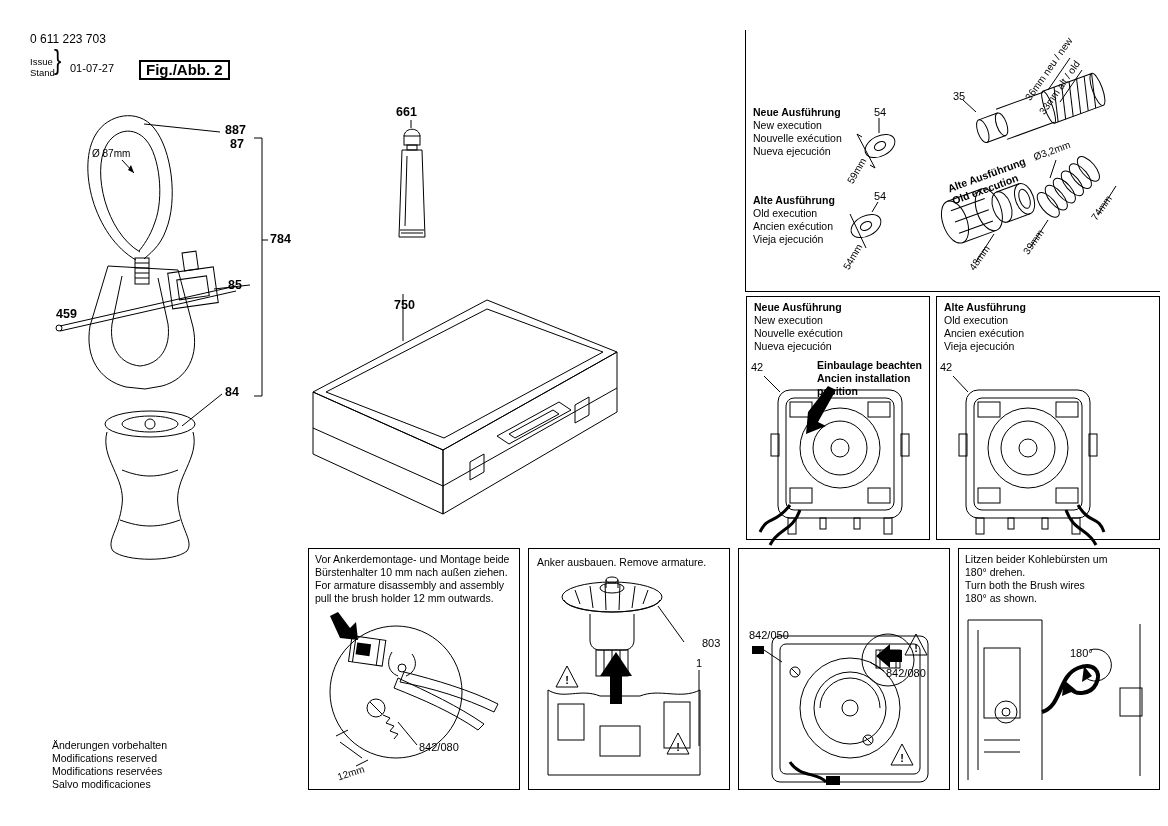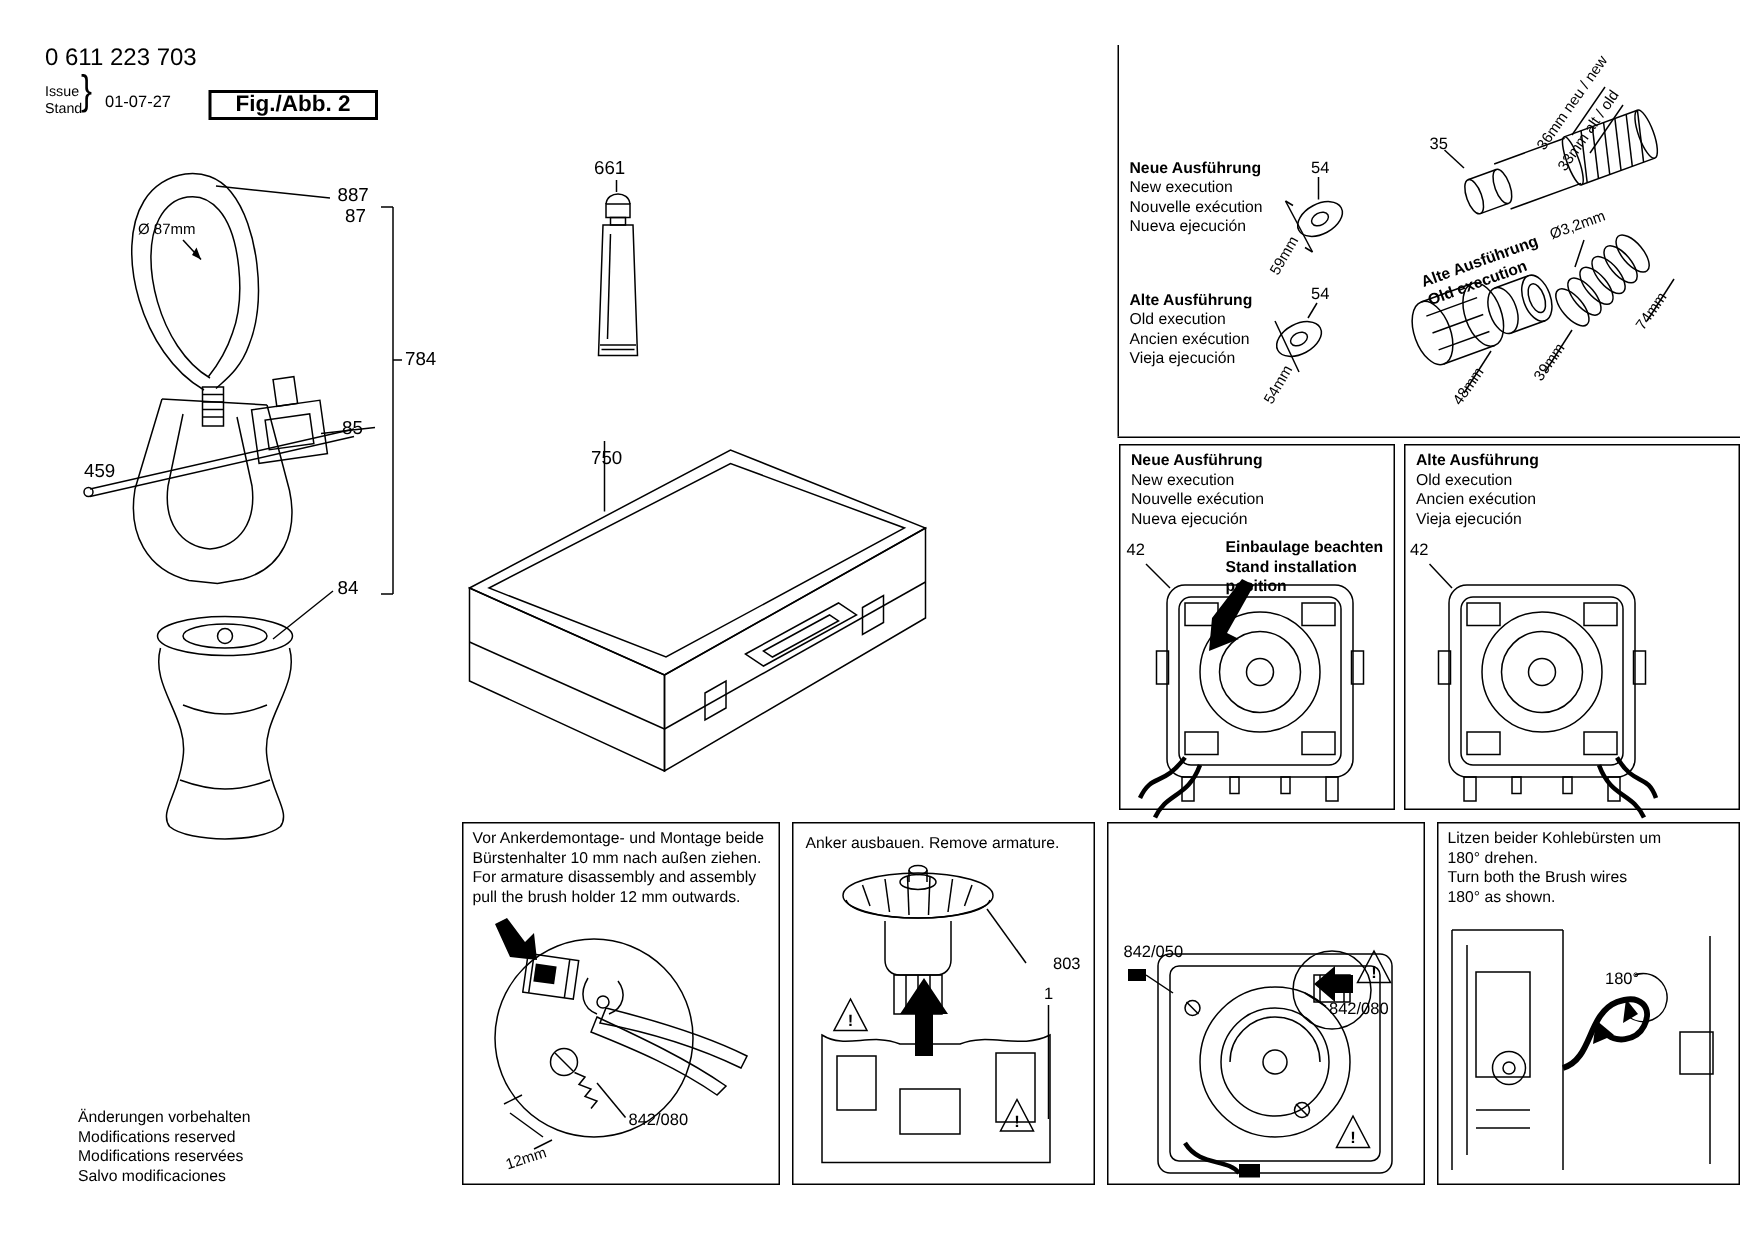--- a/index.html
+++ b/index.html
@@ -2,25 +2,25 @@
 <html><head>
 <meta charset="utf-8">
 <style>
   html,body{margin:0;padding:0;background:#e8e8e8;}
   #page{position:relative;width:1168px;height:826px;background:#fff;overflow:hidden;
         font-family:"Liberation Sans","DejaVu Sans",sans-serif;color:#000;}
   .lbl{position:absolute;white-space:pre-line;font-size:11px;line-height:12px;}
   .tb{font-size:10.5px;line-height:13px;}
   .b{font-weight:700;}
   .pl{font-size:11px;}
-  .plb{font-size:12.5px;font-weight:400;}
+  .plb{font-size:12.5px;font-weight:700;}
   .dim{font-size:10px;}
   .rot{transform-origin:0 0;}
   .brace{font-size:22px;transform:scaleY(1.25);transform-origin:0 0;}
-  .figbox{border:2px solid #000;padding:2px 16px;font-size:15px;font-weight:700;white-space:nowrap;}
+  .figbox{border:2px solid #000;padding:2px 5px;font-size:15px;font-weight:700;white-space:nowrap;}
   .frame{position:absolute;border:1px solid #000;}
   .hline{position:absolute;background:#000;height:1px;}
   .vline{position:absolute;background:#000;width:1px;}
   svg{position:absolute;left:0;top:0;}
   .warn{font:bold 11px "Liberation Sans",sans-serif;fill:#000;stroke:none;text-anchor:middle;}
 </style>
 </head>
 <body>
 
 <div id="page">
@@ -314,21 +314,21 @@
 
   <div class="vline" style="left:745px;top:30px;height:261px;"></div>
   <div class="hline" style="left:745px;top:291px;width:415px;"></div>
   <div class="frame" style="left:746px;top:296px;width:182px;height:242px;"></div>
   <div class="frame" style="left:936px;top:296px;width:222px;height:242px;"></div>
   <div class="frame" style="left:308px;top:548px;width:210px;height:240px;"></div>
   <div class="frame" style="left:528px;top:548px;width:200px;height:240px;"></div>
   <div class="frame" style="left:738px;top:548px;width:210px;height:240px;"></div>
   <div class="frame" style="left:958px;top:548px;width:200px;height:240px;"></div>
 
-  <div class="lbl" style="left:30px;top:33px;font-size:16px;">0 611 223 703</div>
+  <div class="lbl" style="left:30px;top:33px;font-size:12px;">0 611 223 703</div>
   <div class="lbl" style="left:30px;top:57px;font-size:9.5px;line-height:10.5px;">Issue
 Stand</div>
   <div class="lbl brace" style="left:54px;top:53px;">}</div>
   <div class="lbl" style="left:70px;top:62px;">01-07-27</div>
   <div class="lbl figbox" style="left:139px;top:60px;">Fig./Abb. 2</div>
 
   <div class="lbl dim" style="left:92px;top:148px;">Ø 87mm</div>
   <div class="lbl plb" style="left:225px;top:124px;">887</div>
   <div class="lbl plb" style="left:230px;top:138px;">87</div>
   <div class="lbl plb" style="left:270px;top:233px;">784</div>
@@ -360,21 +360,21 @@
   <div class="lbl dim rot" style="left:1089px;top:216px;transform:rotate(-55deg);">74mm</div>
   <div class="lbl dim rot" style="left:1021px;top:250px;transform:rotate(-55deg);">39mm</div>
   <div class="lbl dim rot" style="left:967px;top:266px;transform:rotate(-55deg);">48mm</div>
 
   <div class="lbl tb b" style="left:754px;top:301px;">Neue Ausführung</div>
   <div class="lbl tb" style="left:754px;top:314px;">New execution
 Nouvelle exécution
 Nueva ejecución</div>
   <div class="lbl pl" style="left:751px;top:361px;">42</div>
   <div class="lbl tb b" style="left:817px;top:359px;">Einbaulage beachten
-Stand installation
+Ancien installation
 position</div>
   <div class="lbl tb b" style="left:944px;top:301px;">Alte Ausführung</div>
   <div class="lbl tb" style="left:944px;top:314px;">Old execution
 Ancien exécution
 Vieja ejecución</div>
   <div class="lbl pl" style="left:940px;top:361px;">42</div>
 
   <div class="lbl tb" style="left:315px;top:553px;">Vor Ankerdemontage- und Montage beide
 Bürstenhalter 10 mm nach außen ziehen.
 For armature disassembly and assembly

